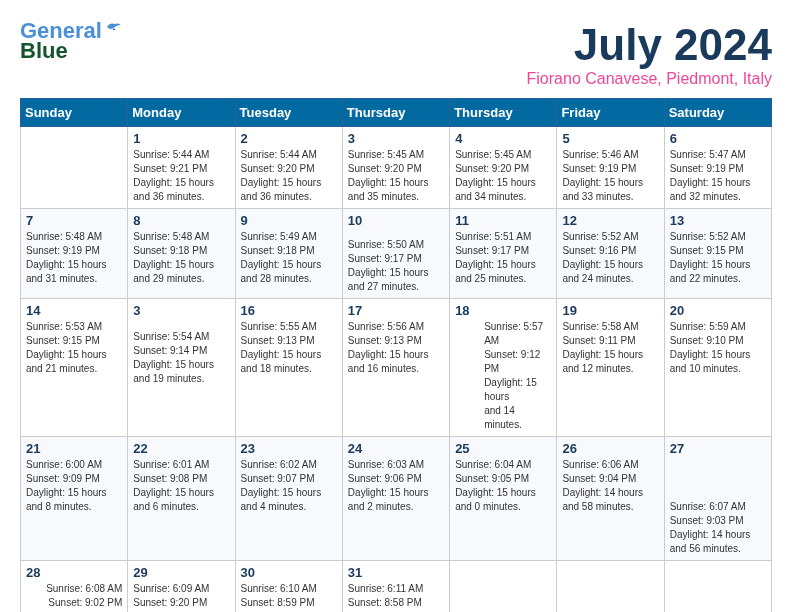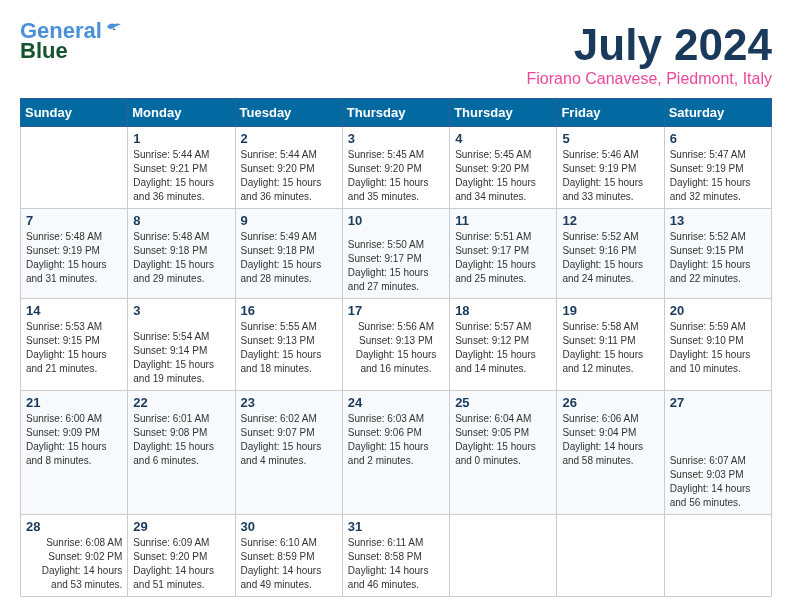--- a/index.html
+++ b/index.html
@@ -236,28 +236,28 @@
         </td>
         <td>
           <span class="day-num">16</span>
           <div class="day-info" style="white-space: pre-line;">Sunrise: 5:55 AM
 Sunset: 9:13 PM
 Daylight: 15 hours
 and 18 minutes.</div>
         </td>
         <td>
           <span class="day-num">17</span>
-          <div class="day-info" style="white-space: pre-line; text-align: center;">Sunrise: 5:56 AM
+          <div class="day-info" style="white-space: pre-line;">Sunrise: 5:56 AM
 Sunset: 9:13 PM
 Daylight: 15 hours
 and 16 minutes.</div>
         </td>
         <td>
           <span class="day-num">18</span>
-          <div class="day-info" style="white-space: pre-line;">Sunrise: 5:57 AM
+          <div class="day-info" style="white-space: pre-line; margin-left: 29px;">Sunrise: 5:57 AM
 Sunset: 9:12 PM
 Daylight: 15 hours
 and 14 minutes.</div>
         </td>
         <td>
           <span class="day-num">19</span>
           <div class="day-info" style="white-space: pre-line;">Sunrise: 5:58 AM
 Sunset: 9:11 PM
 Daylight: 15 hours
 and 12 minutes.</div>

